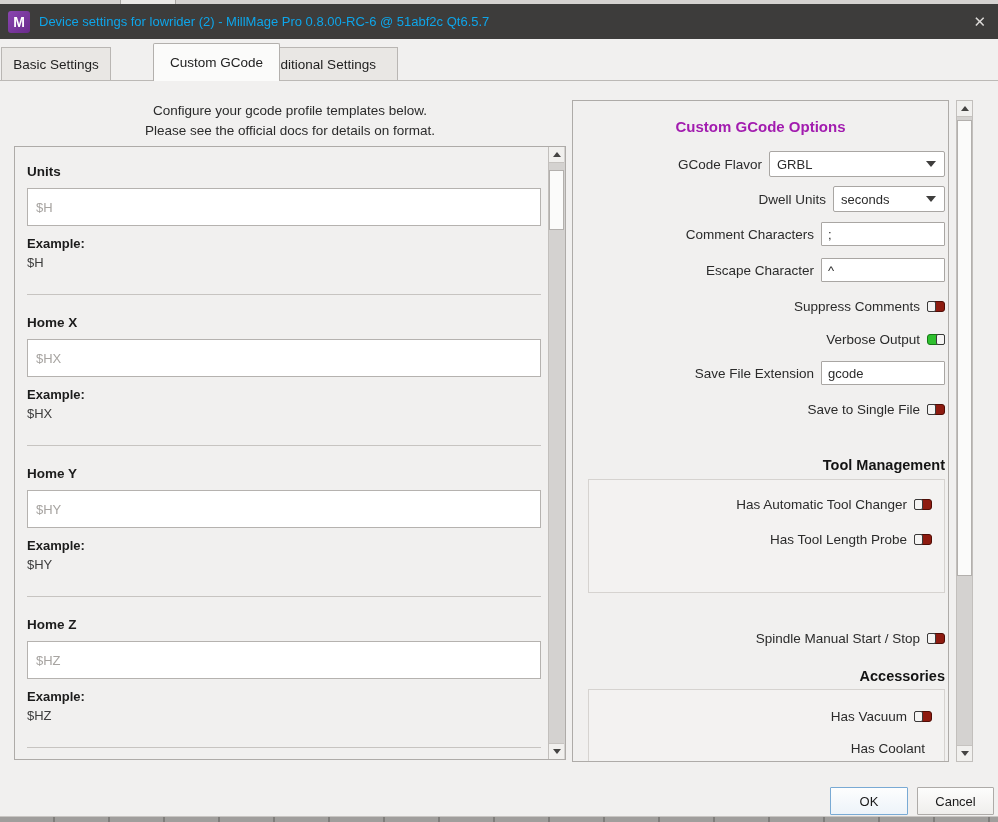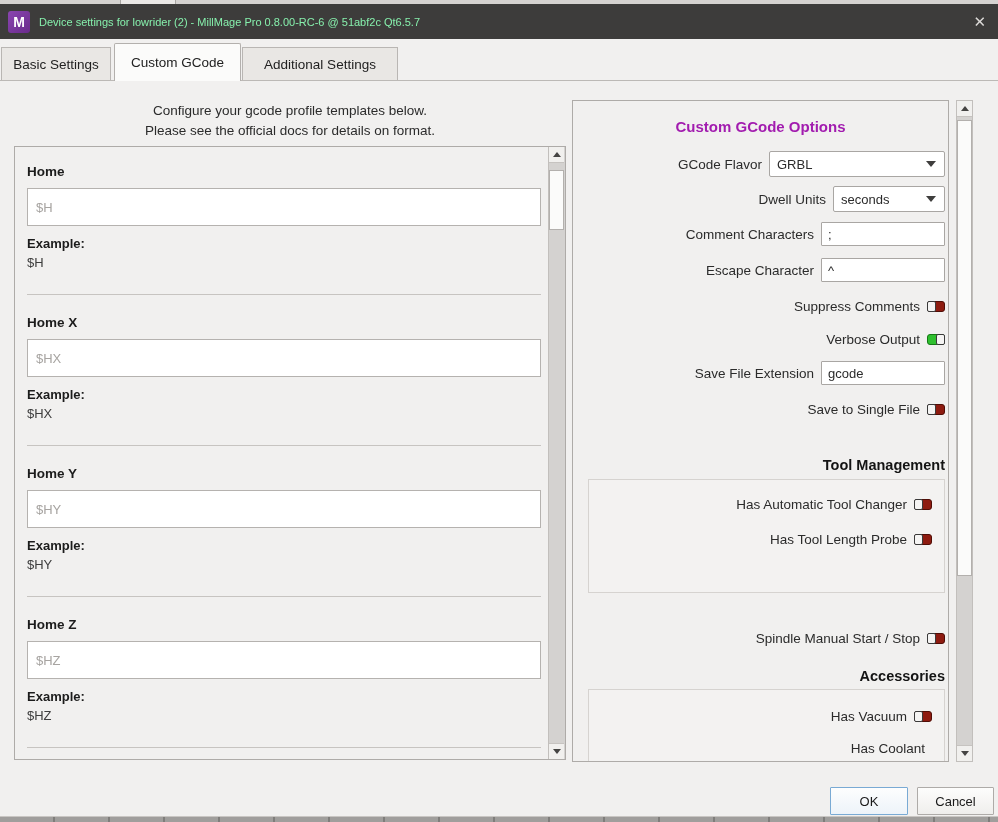--- a/index.html
+++ b/index.html
@@ -6,29 +6,29 @@
   html,body { width:998px; height:822px; overflow:hidden; }
   body { font-family:"Liberation Sans", sans-serif; background:#f1f0ef; position:relative; }
 
   
   .top-strip { position:absolute; left:0; top:0; width:998px; height:4px; background:#d5d2d0; }
   .top-strip .seg { position:absolute; left:120px; top:0; width:56px; height:4px; background:#eae8e6; border-left:1px solid #a9a6a3; border-right:1px solid #a9a6a3; }
 
   
   .titlebar { position:absolute; left:0; top:4px; width:998px; height:35px; background:#3d3c3b; display:flex; align-items:center; padding-left:8px; }
   .app-icon { width:22px; height:22px; border-radius:3px; background:linear-gradient(135deg,#8a45b0,#6a2b8c); color:#fff; font-weight:bold; font-size:14px; display:flex; align-items:center; justify-content:center; flex:0 0 auto; }
-  .title-text { color:#86efac; font-size:11px; margin-left:9px; white-space:nowrap; }
+  .title-text { color:#0ea5e9; font-size:13px; margin-left:9px; white-space:nowrap; }
   .close-btn { position:absolute; right:12px; top:0; height:35px; display:flex; align-items:center; color:#dcdad8; font-size:15px; cursor:default; }
 
   
   .tabbar { position:absolute; left:0; top:39px; width:992px; height:42px; }
   .tab-base { position:absolute; left:0; top:41px; width:998px; height:1px; background:#bcb9b6; }
   .tab { position:absolute; display:flex; align-items:center; justify-content:center; font-size:13.5px; color:#222; background:#e9e7e4; border:1px solid #b9b6b3; border-bottom:none; }
   .tab.inactive { top:8px; height:33px; }
-  .tab.active { top:4px; height:38px; background:#fbfbfa; border-color:#b3b0ad; border-radius:2px 2px 0 0; z-index:2; }
+  .tab.active { top:4px; height:38px; background:#fbfbfa; border-color:#b3b0ad; border-radius:2px 2px 0 0; z-index:2;margin-left:39px; }
   .tab.t1 { left:1px; width:110px; }
   .tab.t2 { left:114px; width:127px; }
   .tab.t3 { left:242px; width:156px; }
 
   
   .intro { position:absolute; left:14px; top:101px; width:552px; text-align:center; font-size:13.5px; line-height:20px; color:#2b2b2b; }
   .left-panel { position:absolute; left:14px; top:146px; width:552px; height:614px; border:1px solid #aeaba8; background:#f1f0ef; overflow:hidden; }
   .left-content { position:absolute; left:0; top:0; right:17px; bottom:0; padding:17px 7px 0 12px; overflow:hidden; }
   .gsec-label { font-size:13.5px; font-weight:bold; color:#1c1c1c; height:16px; }
   .gsec-input { display:block; margin-top:8px; width:514px; height:38px; background:#fff; border:1px solid #b5b2af; font-size:13px; color:#2b2b2b; padding:0 8px; outline:none; }
@@ -120,21 +120,21 @@
 
 <div class="intro">
   <div>Configure your gcode profile templates below.</div>
   <div>Please see the official docs for details on format.</div>
 </div>
 
 <div class="left-panel">
   <div class="left-content">
 
     <div class="gsec">
-      <div class="gsec-label">Home</div>
+      <div class="gsec-label">Units</div>
       <input class="gsec-input" placeholder="$H" style="">
       <div class="gsec-ex-label">Example:</div>
       <div class="gsec-ex-value">$H</div>
       <div class="gsec-sep"></div>
     </div>
 
     <div class="gsec">
       <div class="gsec-label">Home X</div>
       <input class="gsec-input" placeholder="$HX" style="">
       <div class="gsec-ex-label">Example:</div>

